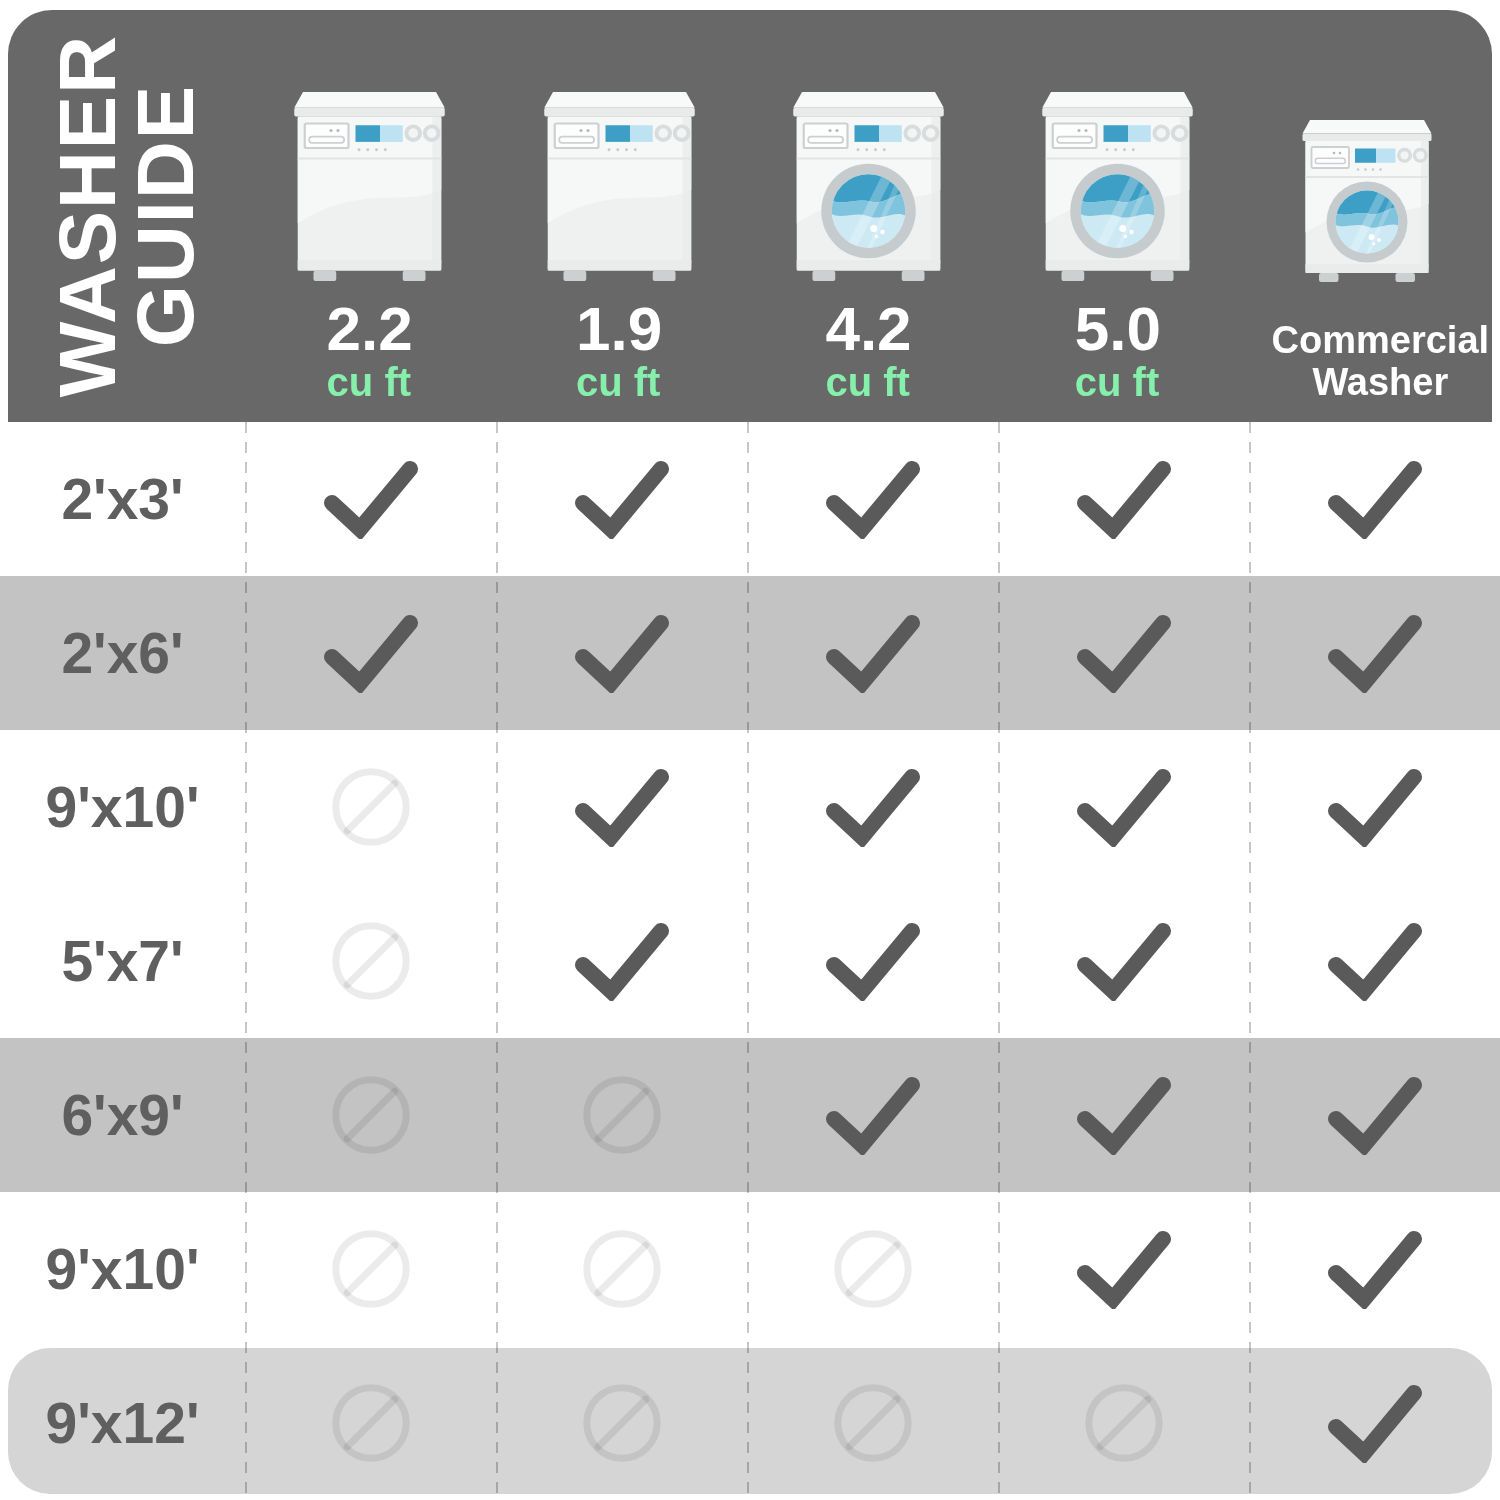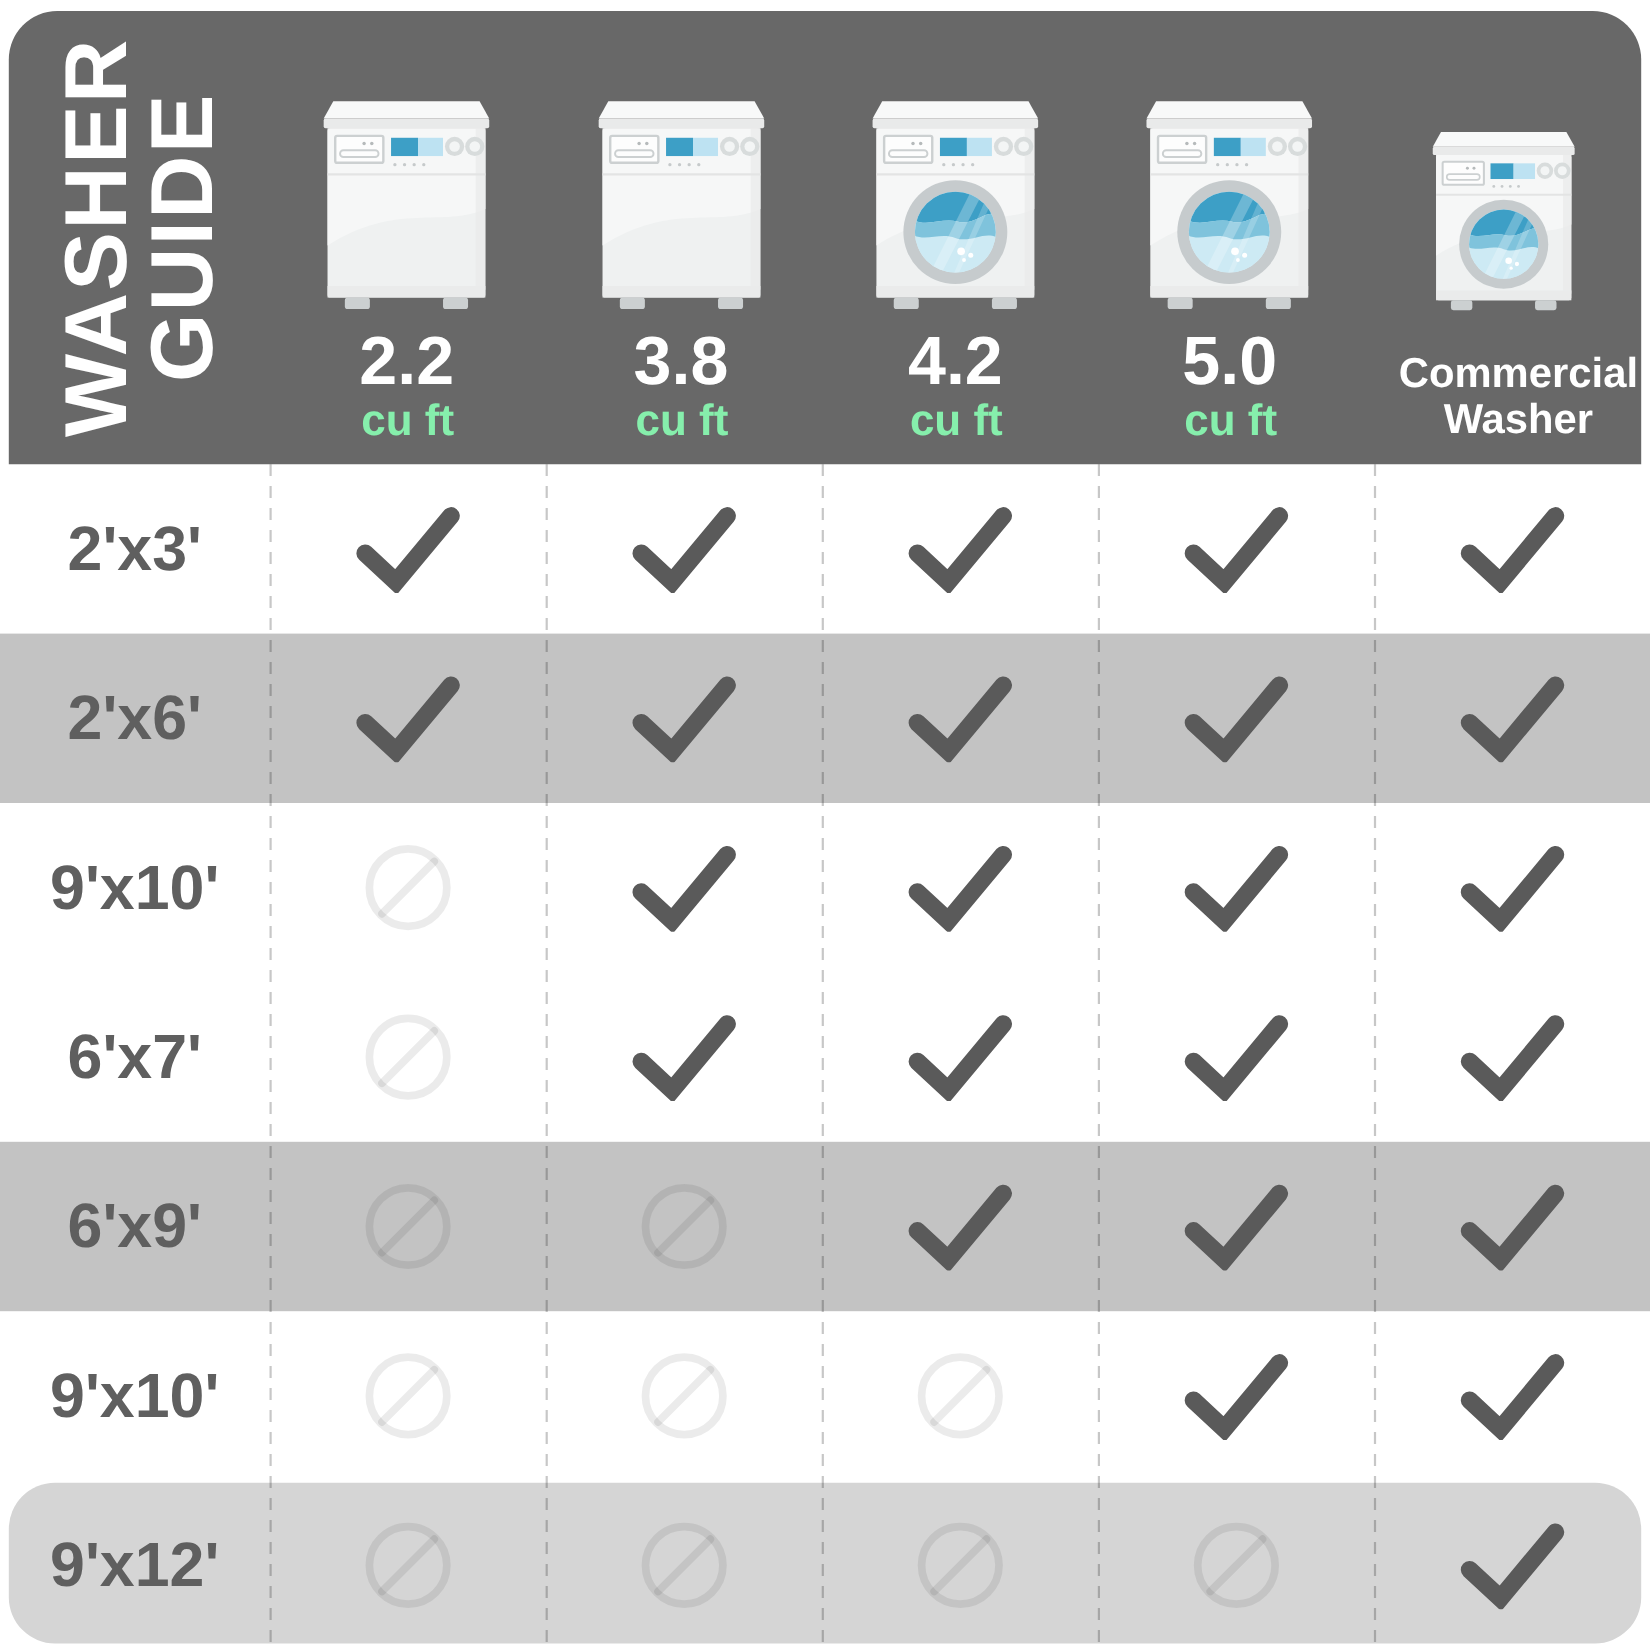--- a/index.html
+++ b/index.html
@@ -35,21 +35,21 @@
   .washer-cols{
     position:absolute;left:237px;right:0;top:0;height:412px;display:flex;
   }
   .hcol{
     flex:1;display:flex;flex-direction:column;align-items:center;
     justify-content:flex-end;padding-bottom:18px;min-width:0;
   }
   .icon-slot{flex:1;display:flex;align-items:flex-end;justify-content:center;padding-bottom:12px;}
   .washer-svg{display:block;}
   .label-slot{
-    height:104px;display:flex;flex-direction:column;align-items:flex-end;justify-content:flex-end;
+    height:104px;display:flex;flex-direction:column;align-items:flex-start;justify-content:flex-end;
   }
   .cap{font-size:62px;font-weight:bold;color:#fff;line-height:1.0;}
   .unit{font-size:40px;font-weight:bold;color:#86efac;line-height:1.1;}
   .cap.small{font-size:38px;line-height:1.12;text-align:center;max-width:230px;margin-left:26px;}
   
   .table{
     position:absolute;left:0;right:0;top:422px;bottom:0;
     display:flex;flex-direction:column;
   }
   .row{flex:1;display:flex;position:relative;}
@@ -142,21 +142,21 @@
               <circle cx="150" cy="63" r="5.5" fill="#f3f5f5"></circle>
     <circle cx="171" cy="63" r="10" fill="#d8dcdc"></circle>
               <circle cx="171" cy="63" r="5.5" fill="#f3f5f5"></circle>
     <line x1="18" y1="92" x2="182" y2="92" stroke="#e3e4e4" stroke-width="2.5"></line>
 
     <rect x="36" y="220" width="26" height="12" rx="3" fill="#ccd0d1"></rect>
     <rect x="138" y="220" width="26" height="12" rx="3" fill="#ccd0d1"></rect>
   </svg>
           </div>
     <div class="label-slot">
-      <div class="cap">3.8</div>
+      <div class="cap">1.9</div>
       <div class="unit">cu ft</div>
     </div>
         </div>
         <div class="hcol">
     <div class="icon-slot">
   <svg class="washer-svg" width="175" height="210" viewBox="0 0 200 240">
     <rect x="18" y="44" width="164" height="176" rx="3" fill="#eff1f1"></rect>
     <path d="M18 44 H182 V128 C138 148 90 120 18 166 Z" fill="#f6f7f7"></path>
     <path d="M172 44 H182 V212 H172 Z" fill="#e9eaea" opacity="0.7"></path>
     <rect x="18" y="208" width="164" height="12" fill="#eaebeb"></rect>
@@ -392,21 +392,21 @@
     <path d="M11 44 L39 70 L89 10" fill="none" stroke="var(--check)" stroke-width="16" stroke-linecap="round" stroke-linejoin="miter"></path>
           </svg>
         </div>
         <div class="cell">
           <svg class="check-icon" viewBox="0 0 100 80">
     <path d="M11 44 L39 70 L89 10" fill="none" stroke="var(--check)" stroke-width="16" stroke-linecap="round" stroke-linejoin="miter"></path>
           </svg>
         </div>
       </div>
       <div class="row ">
-        <div class="rlabel">6'x7'</div>
+        <div class="rlabel">5'x7'</div>
         <div class="cell">
           <svg class="no-icon" viewBox="0 0 100 100">
     <circle cx="50" cy="50" r="40" fill="none" stroke="var(--no-symbol)" stroke-width="8"></circle>
     <line x1="23" y1="77" x2="77" y2="23" stroke="var(--no-symbol)" stroke-width="8" stroke-linecap="round"></line>
           </svg>
         </div>
         <div class="cell">
           <svg class="check-icon" viewBox="0 0 100 80">
     <path d="M11 44 L39 70 L89 10" fill="none" stroke="var(--check)" stroke-width="16" stroke-linecap="round" stroke-linejoin="miter"></path>
           </svg>

